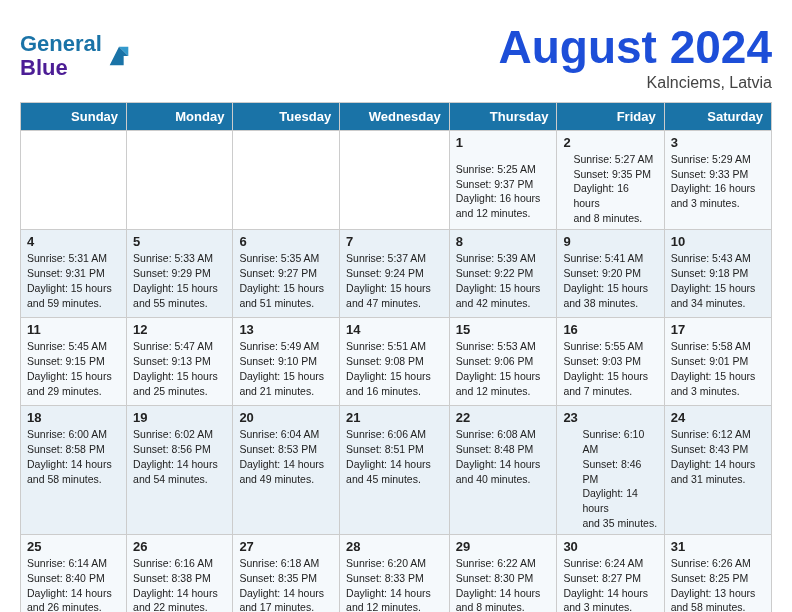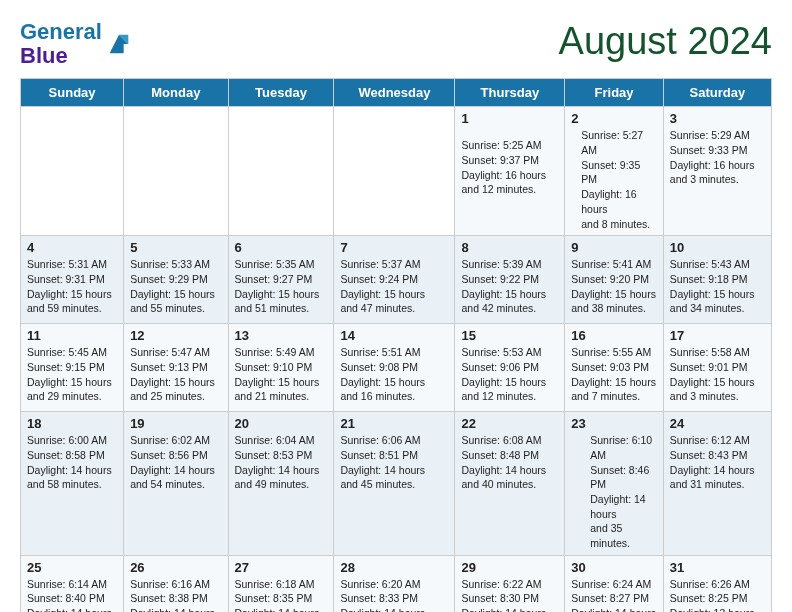--- a/index.html
+++ b/index.html
@@ -6,21 +6,21 @@
     body {
       font-family: Arial, sans-serif;
       background: #fff;
       width: 792px;
       min-height: 612px;
       padding: 20px;
     }
     .header {
       display: flex;
       justify-content: space-between;
-      align-items: flex-start;
+      align-items: center;
       margin-bottom: 10px;
       gap: 12px;
     }
     .logo {
       display: flex;
       align-items: center;
     }
     .logo-text {
       font-size: 22px;
       font-weight: bold;
@@ -32,38 +32,38 @@
     }
     .logo-icon {
       width: 28px;
       height: 28px;
       margin-left: 3px;
     }
     .title-block {
       text-align: right;
     }
     .month-title {
-      font-size: 38px;
-      font-weight: normal;
-      color: #14532d;
+      font-size: 46px;
+      font-weight: bold;
+      color: #1d4ed8;
     }
     .location {
       font-size: 16px;
       color: #444;
     }
     table {
       width: 100%;
       border-collapse: collapse;
     }
     thead tr th {
       background-color: #1a73a7;
       color: #fff;
-      padding: 6px 24px;
+      padding: 6px 8px;
       font-size: 13px;
-      text-align: center;
+      text-align: right;
       border: 1px solid #ccc;
       margin-left: 20px;
     }
     tbody tr td {
       border: 1px solid #ccc;
       vertical-align: top;
       padding: 4px 6px;
       font-size: 10.5px;
       color: #222;
       width: 113px;
@@ -101,20 +101,21 @@
         <span style="color:#4c1d95;">Blue</span>
       </div>
     </div>
     <svg class="logo-icon" viewBox="0 0 30 30">
       <polygon points="5,25 15,5 25,15 20,15 20,25" fill="#1a73a7"></polygon>
       <polygon points="15,5 25,15 25,5" fill="#3399cc"></polygon>
     </svg>
   </div>
   <div class="title-block">
     <div class="month-title">August 2024</div>
+    <div class="location">Kalnciems, Latvia</div>
   </div>
 </div>
 
 <table>
   <thead>
     <tr>
     <th>Sunday</th>
         <th>Monday</th>
         <th>Tuesday</th>
         <th>Wednesday</th>

